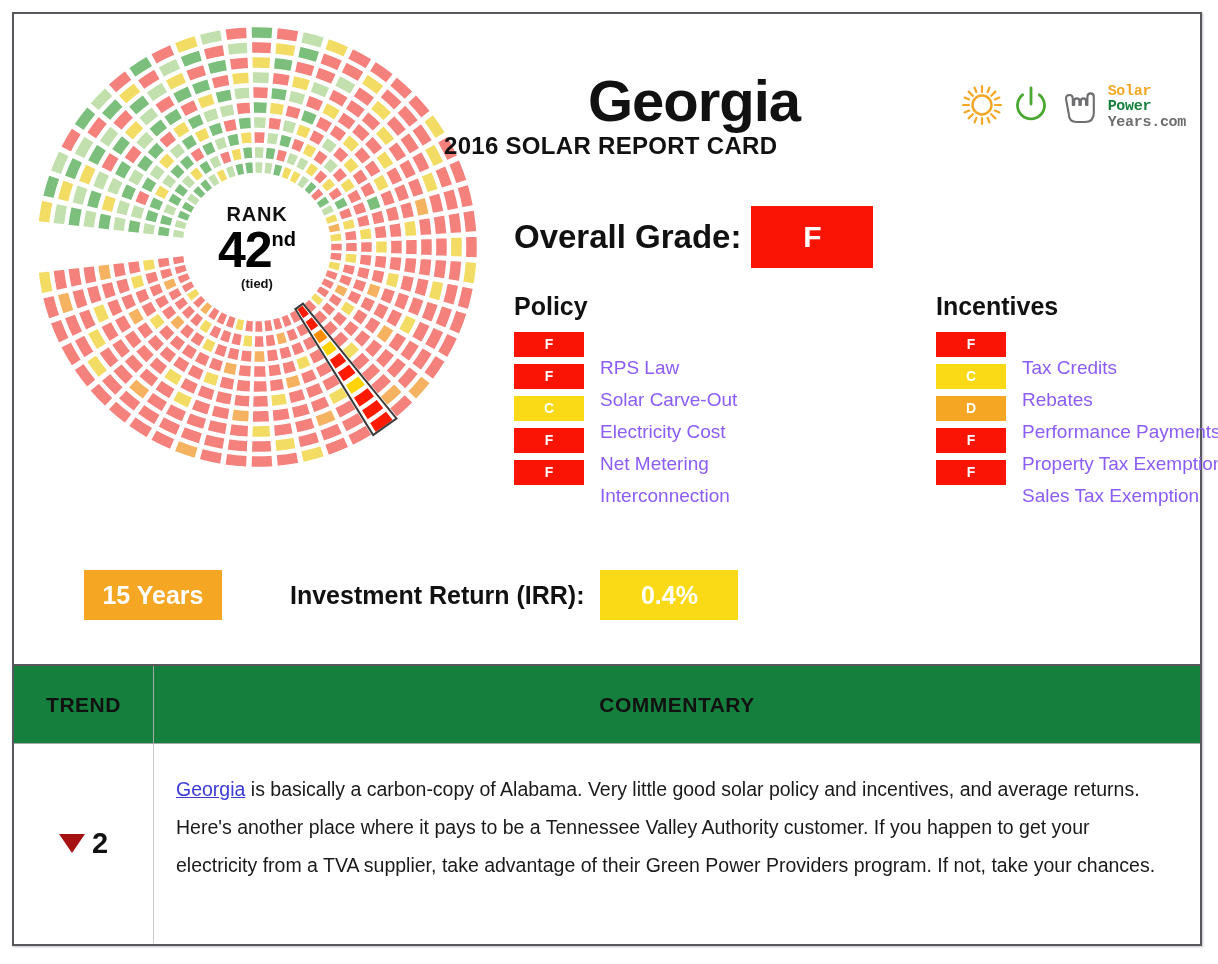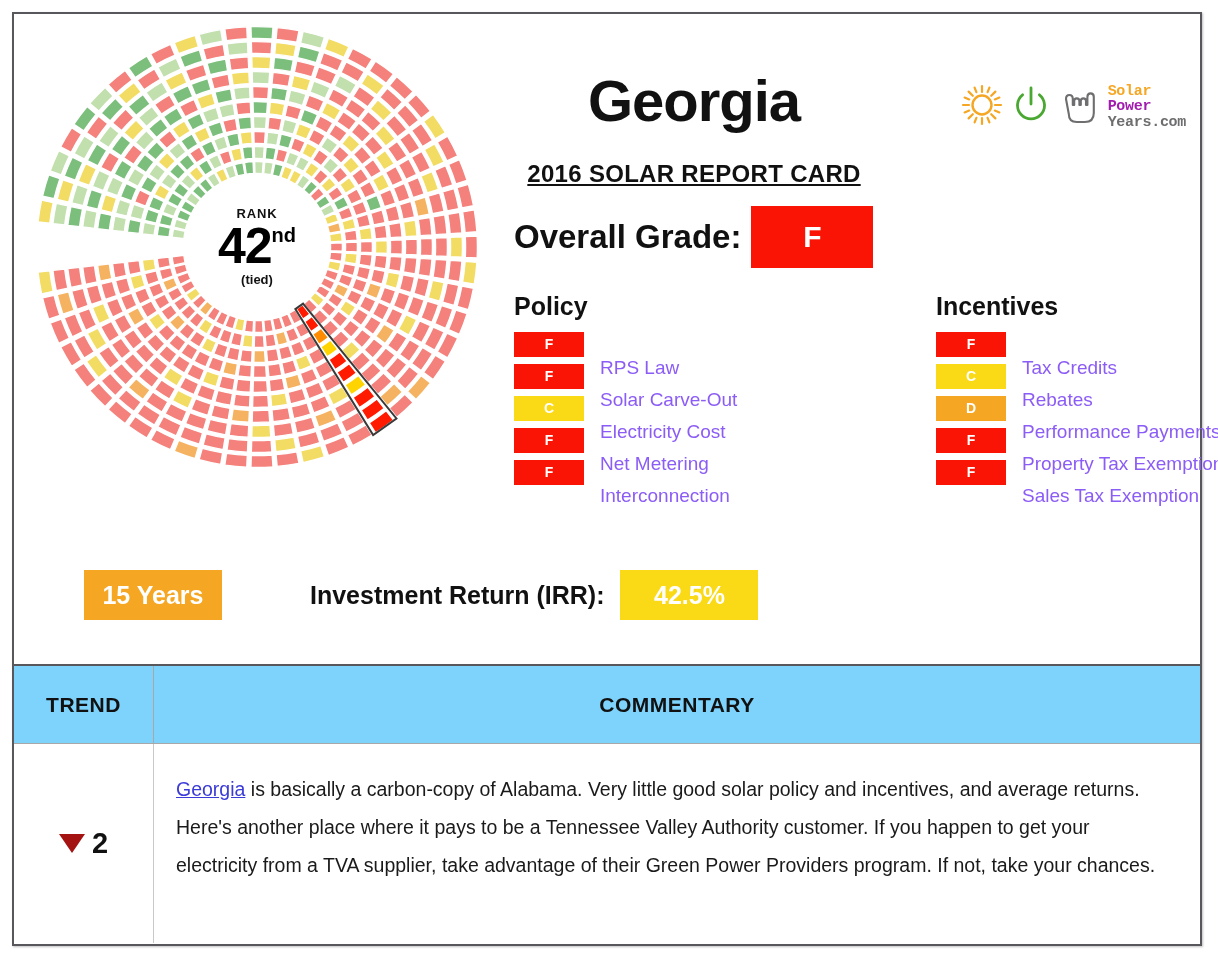--- a/index.html
+++ b/index.html
@@ -33,52 +33,50 @@
     left: 50%; top: 50%;
     transform: translate(-50%,-50%);
     width: 132px; height: 132px;
     border-radius: 50%;
     background: #fff;
     display: flex; flex-direction: column;
     align-items: center; justify-content: center;
     text-align: center;
   }
   .rank-label {
-    font-size: 13px; font-weight: bold; letter-spacing: .8px;
+    font-size: 20px; font-weight: bold; letter-spacing: .8px;
     color: #111; line-height: 1;
   }
   .rank-num-row { display: flex; align-items: flex-start; line-height: 1; margin-top: 1px;}
   .rank-num { font-size: 50px; font-weight: bold; color: #000; letter-spacing: -1px;}
   .rank-suffix { font-size: 20px; font-weight: bold; color: #000; margin-top: 4px; }
   .rank-tied { font-size: 13px; font-weight: bold; color: #111; margin-top: 1px; }
 
   
   .state-title {
     position: absolute; left: 430px; top: 58px; width: 500px;
     text-align: center;
     font-size: 58px; font-weight: bold; color: #111;
     letter-spacing: -1px; line-height: 1;
   }
   .state-sub {
-    position: absolute; left: 430px; top: 146px; width: 500px;
-    text-align: center;
+    position: absolute; left: 430px; top: 118px; width: 500px;
     font-size: 24px; font-weight: bold; color: #111;
     letter-spacing: .3px;
-    text-decoration: underline;
   }
 
   
   .logo {
     position: absolute; right: 14px; top: 68px;
     display: flex; align-items: center; gap: 4px;
   }
   .logo-text { display: flex; flex-direction: column; line-height: 1.03; margin-left: 3px; }
   .logo-text span { font-size: 15px; font-weight: bold; letter-spacing: -0.3px; font-family: Liberation Mono, monospace; }
   .lt-solar { color: #f5a623; }
-  .lt-power { color: #a21caf; }
+  .lt-power { color: #15803d; }
   .lt-rocks { color: #6e6e70; }
 
   
   .overall-row {
     position: absolute; left: 500px; top: 192px;
     display: flex; align-items: center; gap: 10px;
   }
   .overall-label { font-size: 33px; font-weight: bold; color: #111; }
   .grade-big {
     width: 122px; height: 62px;
@@ -108,25 +106,25 @@
     display: flex; align-items: center; padding: 0 26px;
   }
   .metric { display: flex; align-items: center; }
   .metric-label { font-size: 25px; font-weight: bold; color: #111; white-space: nowrap; }
   .metric-val {
     margin-left: 16px;
     height: 50px; min-width: 138px; padding: 0 14px;
     display: flex; align-items: center; justify-content: center;
     font-size: 25px; font-weight: bold; color: #fff;
   }
-  .metric.second { margin-left: 88px; }
+  .metric.second { margin-left: 68px; }
 
   
   .tbl { position: absolute; left: 0; right: 0; top: 650px; bottom: 0; border-top: 2px solid #58585c; }
-  .thead { display: flex; height: 78px; background: #7dd3fc; border-bottom: 1px solid #a8a8a8; }
+  .thead { display: flex; height: 78px; background: #15803d; border-bottom: 1px solid #a8a8a8; }
   .th-trend {
     width: 140px; flex: none;
     display: flex; align-items: center; justify-content: center;
     font-size: 21px; font-weight: bold; color: #111; letter-spacing: .5px;
     border-right: 1px solid #a8a8a8;
   }
   .th-comment {
     flex: 1;
     display: flex; align-items: center; justify-content: center;
     font-size: 21px; font-weight: bold; color: #111; letter-spacing: .5px;
@@ -784,21 +782,21 @@
           </div>
       </div>
     </div>
 
     <div class="metrics">
       <div class="metric">
         <span class="metric-val" id="metric-0" style="background: rgb(245, 166, 35); margin-left: 44px;">15 Years</span>
       </div>
       <div class="metric second">
         <span class="metric-label">Investment Return (IRR):</span>
-        <span class="metric-val" id="metric-1" style="background: rgb(250, 218, 22);">42.5%</span>
+        <span class="metric-val" id="metric-1" style="background: rgb(250, 218, 22);">0.4%</span>
       </div>
     </div>
   </div>
 
   <div class="tbl">
     <div class="thead">
       <div class="th-trend">TREND</div>
       <div class="th-comment">COMMENTARY</div>
     </div>
     <div class="tbody">

